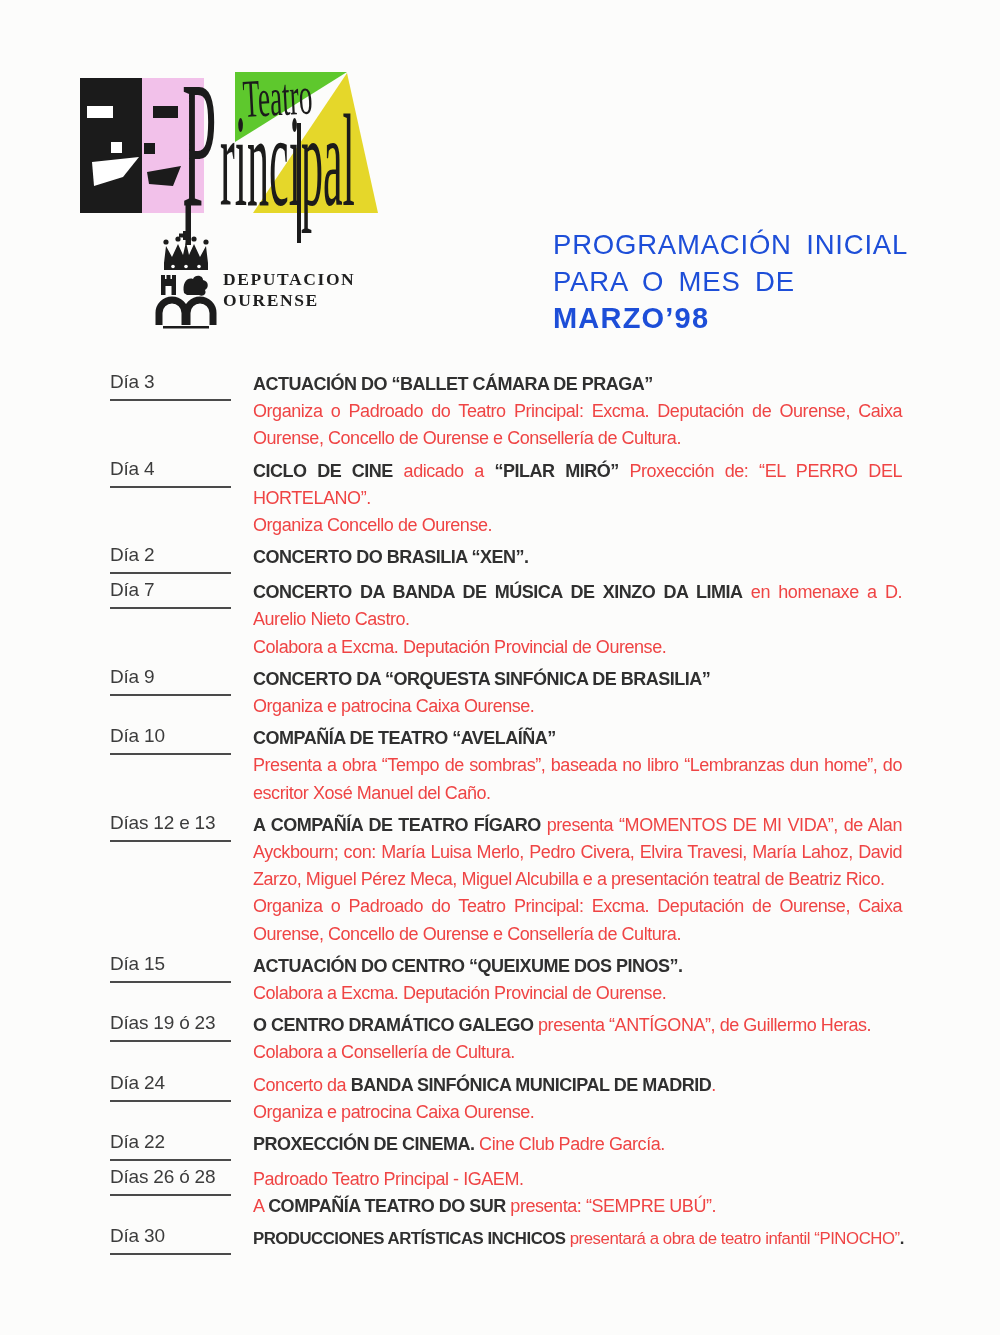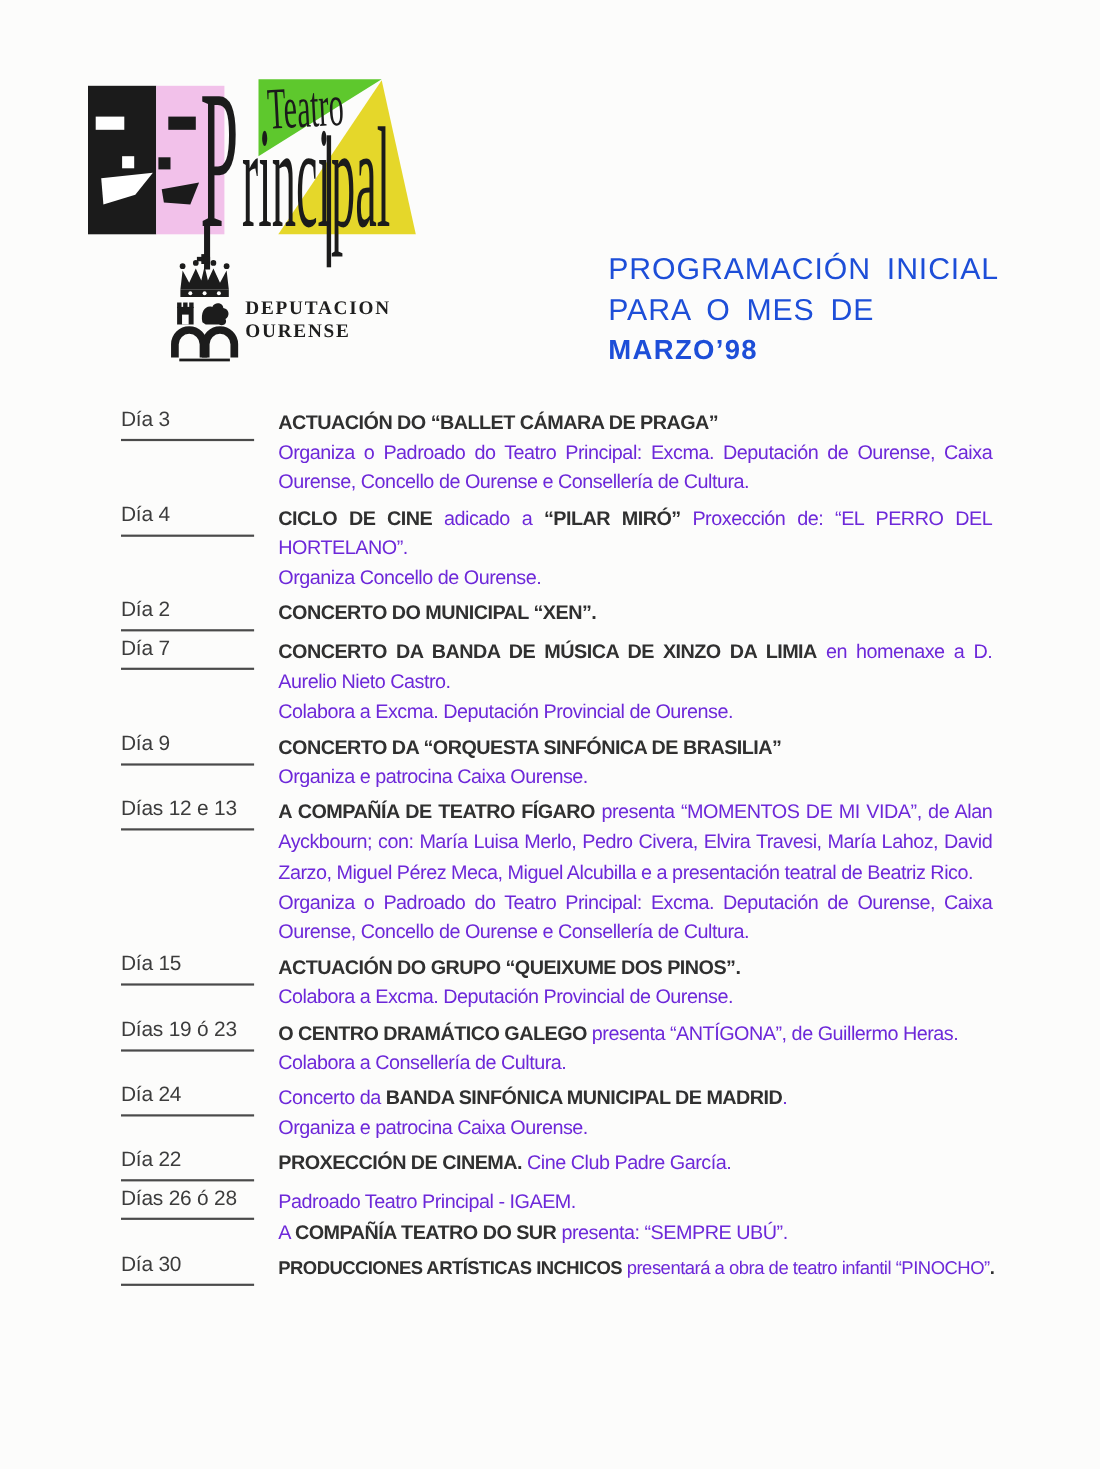--- a/index.html
+++ b/index.html
@@ -20,38 +20,38 @@
     font-family:"Liberation Serif",serif;font-weight:bold;
     font-size:17.5px;letter-spacing:1.6px;line-height:20.5px;color:#1e1e1e;
   }
 
   
   .header-right{
     position:absolute;left:553px;top:227px;
     font-size:27.5px;line-height:36.5px;color:#1d4ed8;
     letter-spacing:.8px;word-spacing:6px;
   }
-  .header-right .bold-line{font-weight:bold;font-size:25px;letter-spacing:1.2px;}
+  .header-right .bold-line{font-weight:bold;font-size:29px;letter-spacing:1.2px;}
 
   
   .schedule{position:absolute;left:110px;top:371px;width:792px;color:#3e3e3e;}
   .row{display:flex;margin-bottom:5px;}
   .day-col{flex:0 0 143px;}
   .day{
     display:inline-block;min-width:121px;line-height:21px;
     font-size:19px;letter-spacing:-.2px;
     padding-bottom:7px;border-bottom:2px solid #4a4a4a;
     white-space:nowrap;color:#3c3c3c;
   }
   .event{flex:1;min-width:0;}
   .event-paragraph{
     margin:0;font-size:18px;line-height:27.2px;
     letter-spacing:-.45px;text-align:justify;
   }
-  .seg{color:#6d28d9;}
+  .seg{color:#ef4444;}
   .seg.bold{font-weight:bold;color:#303030;letter-spacing:-.5px;}
   .row:last-child .event-paragraph{font-size:16.8px;white-space:nowrap;text-align:center;}
 </style>
 </head>
 <body>
 
 <div class="page">
 
   <svg class="logo-svg" width="420" height="195" viewBox="0 0 420 195">
 
@@ -132,48 +132,55 @@
       <div class="row">
         <div class="day-col"><span class="day">Día 4</span></div>
         <div class="event">
           <p class="event-paragraph"><span class="seg bold">CICLO DE CINE</span><span class="seg"> adicado a </span><span class="seg bold">“PILAR MIRÓ”</span><span class="seg"> Proxección de: “EL PERRO DEL HORTELANO”.</span></p>
           <p class="event-paragraph"><span class="seg">Organiza Concello de Ourense.</span></p>
         </div>
       </div>
       <div class="row">
         <div class="day-col"><span class="day">Día 2</span></div>
         <div class="event">
-          <p class="event-paragraph"><span class="seg bold">CONCERTO DO MUNICIPAL “XEN”.</span></p>
+          <p class="event-paragraph"><span class="seg bold">CONCERTO DO BRASILIA “XEN”.</span></p>
         </div>
       </div>
       <div class="row">
         <div class="day-col"><span class="day">Día 7</span></div>
         <div class="event">
           <p class="event-paragraph"><span class="seg bold">CONCERTO DA BANDA DE MÚSICA DE XINZO DA LIMIA</span><span class="seg"> en homenaxe a D. Aurelio Nieto Castro.</span></p>
           <p class="event-paragraph"><span class="seg">Colabora a Excma. Deputación Provincial de Ourense.</span></p>
         </div>
       </div>
       <div class="row">
         <div class="day-col"><span class="day">Día 9</span></div>
         <div class="event">
           <p class="event-paragraph"><span class="seg bold">CONCERTO DA “ORQUESTA SINFÓNICA DE BRASILIA”</span></p>
           <p class="event-paragraph"><span class="seg">Organiza e patrocina Caixa Ourense.</span></p>
         </div>
       </div>
       <div class="row">
+        <div class="day-col"><span class="day">Día 10</span></div>
+        <div class="event">
+          <p class="event-paragraph"><span class="seg bold">COMPAÑÍA DE TEATRO “AVELAÍÑA”</span></p>
+          <p class="event-paragraph"><span class="seg">Presenta a obra “Tempo de sombras”, baseada no libro “Lembranzas dun home”, do escritor Xosé Manuel del Caño.</span></p>
+        </div>
+      </div>
+      <div class="row">
         <div class="day-col"><span class="day">Días 12 e 13</span></div>
         <div class="event">
           <p class="event-paragraph"><span class="seg bold">A COMPAÑÍA DE TEATRO FÍGARO</span><span class="seg"> presenta “MOMENTOS DE MI VIDA”, de Alan Ayckbourn; con: María Luisa Merlo, Pedro Civera, Elvira Travesi, María Lahoz, David Zarzo, Miguel Pérez Meca, Miguel Alcubilla e a presentación teatral de Beatriz Rico.</span></p>
           <p class="event-paragraph"><span class="seg">Organiza o Padroado do Teatro Principal: Excma. Deputación de Ourense, Caixa Ourense, Concello de Ourense e Consellería de Cultura.</span></p>
         </div>
       </div>
       <div class="row">
         <div class="day-col"><span class="day">Día 15</span></div>
         <div class="event">
-          <p class="event-paragraph"><span class="seg bold">ACTUACIÓN DO GRUPO “QUEIXUME DOS PINOS”.</span></p>
+          <p class="event-paragraph"><span class="seg bold">ACTUACIÓN DO CENTRO “QUEIXUME DOS PINOS”.</span></p>
           <p class="event-paragraph"><span class="seg">Colabora a Excma. Deputación Provincial de Ourense.</span></p>
         </div>
       </div>
       <div class="row">
         <div class="day-col"><span class="day">Días 19 ó 23</span></div>
         <div class="event">
           <p class="event-paragraph"><span class="seg bold">O CENTRO DRAMÁTICO GALEGO</span><span class="seg"> presenta “ANTÍGONA”, de Guillermo Heras.</span></p>
           <p class="event-paragraph"><span class="seg">Colabora a Consellería de Cultura.</span></p>
         </div>
       </div>

